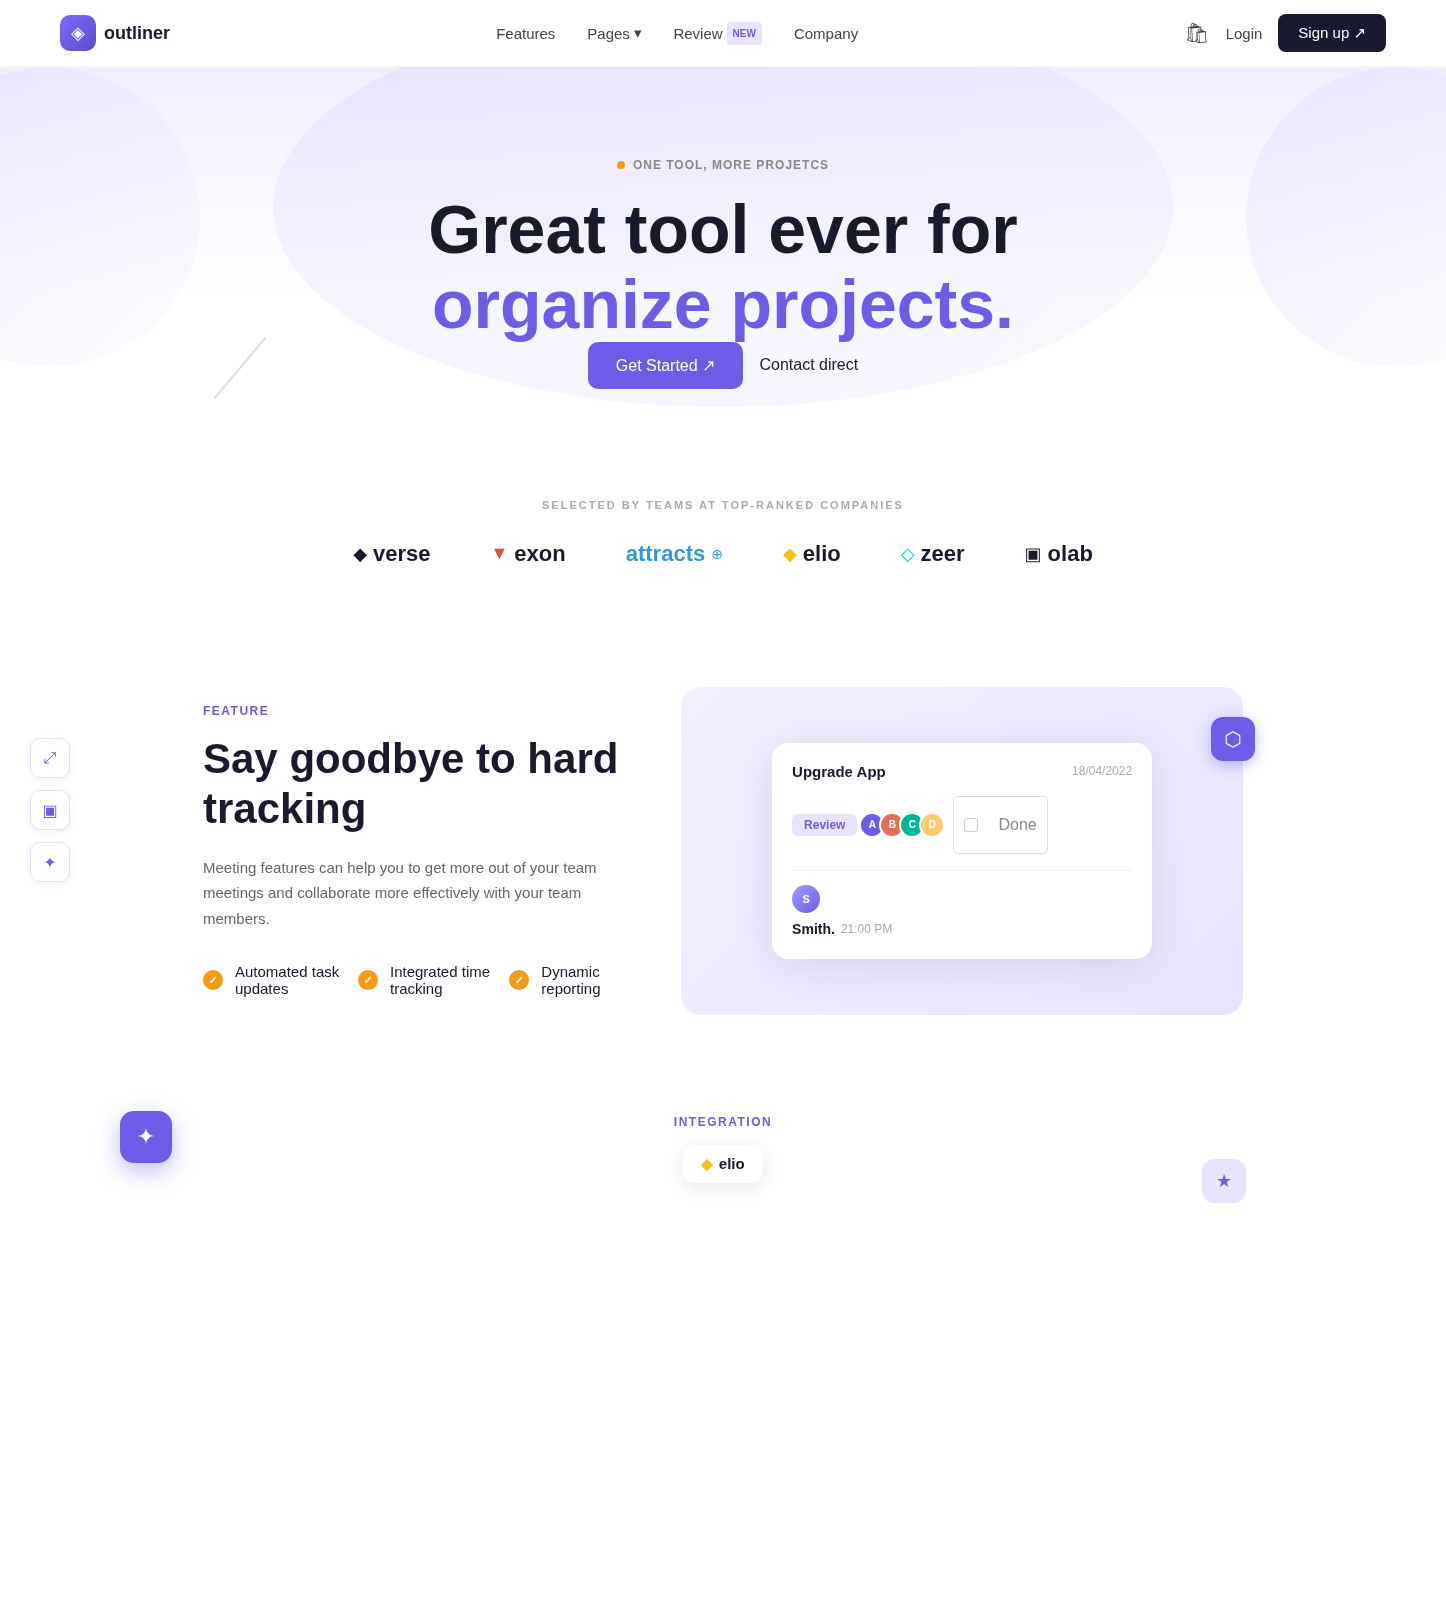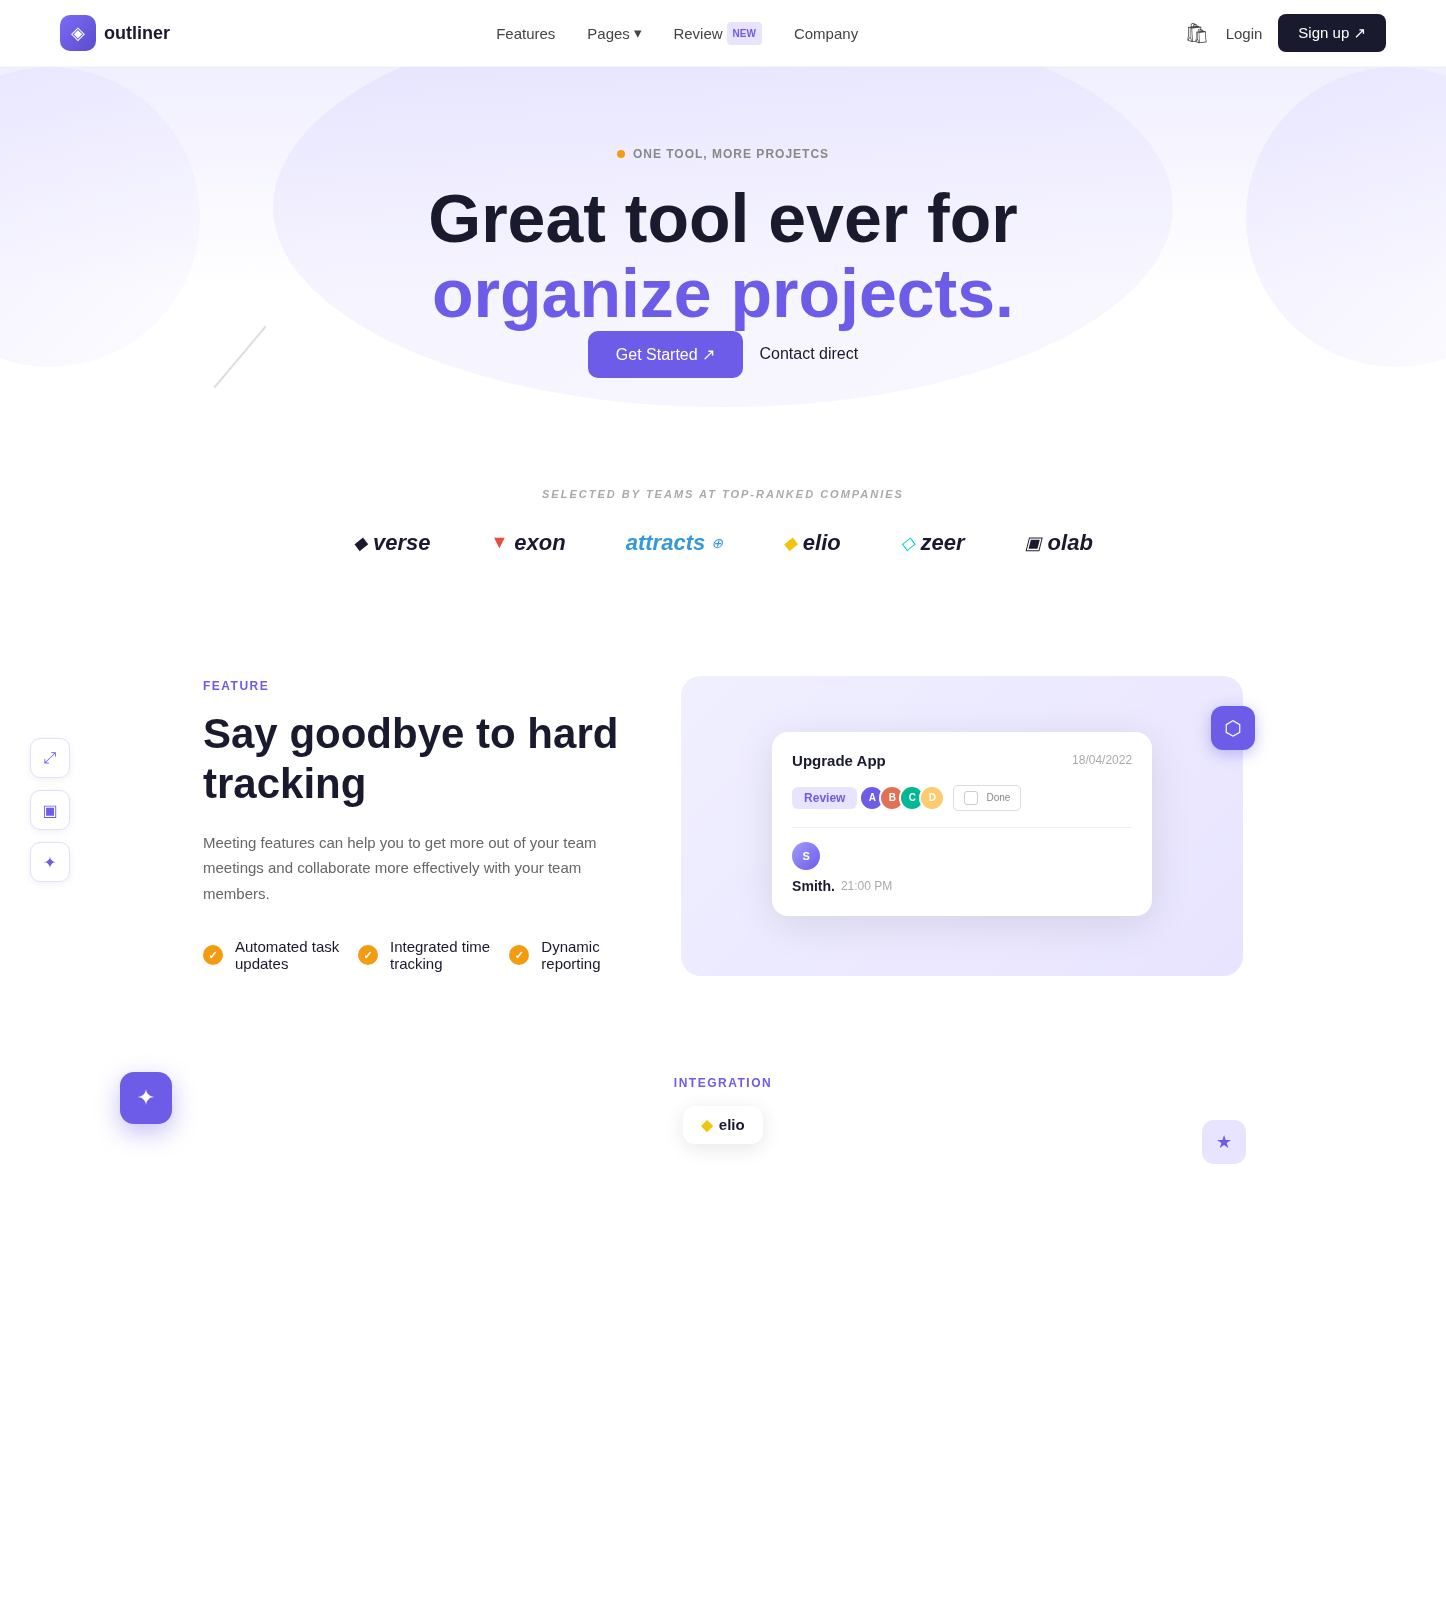--- a/index.html
+++ b/index.html
@@ -53,21 +53,21 @@
     }
     .hero-bg-right {
       position: absolute; top: 0; right: -100px; width: 300px; height: 300px;
       background: linear-gradient(135deg, rgba(220,215,255,0.4), rgba(240,238,255,0.2));
       border-radius: 50%; z-index: 0;
     }
     .hero-content { position: relative; z-index: 1; max-width: 700px; margin: 0 auto; }
     .hero-eyebrow {
       display: flex; align-items: center; justify-content: center; gap: 8px;
       font-size: 12px; font-weight: 600; letter-spacing: 1px; color: #888;
-      text-transform: uppercase; margin-bottom: 20px;
+      text-transform: uppercase; margin-bottom: 20px; margin-top: 11px;
     }
     .hero-dot { width: 8px; height: 8px; border-radius: 50%; background: #f39c12; }
     .hero-title-black { font-size: 68px; font-weight: 800; line-height: 1.1; color: #1a1a2e; }
     .hero-title-purple { font-size: 68px; font-weight: 800; line-height: 1.1; color: #6c5ce7; }
     .hero-subtitle {
       font-size: 16px; color: #666; line-height: 1.7; margin: 20px auto 36px;
       max-width: 480px;
     }
     .hero-buttons { display: flex; align-items: center; justify-content: center; gap: 16px; }
     .btn-primary {
@@ -80,21 +80,21 @@
       font-size: 16px; cursor: pointer; font-weight: 500;
     }
 
     
     .hero-deco-line {
       position: absolute; bottom: 80px; left: 200px;
       width: 80px; height: 2px; background: #ddd; transform: rotate(-50deg); z-index: 1;
     }
 
     
-    .brands-section { padding: 50px 60px 60px; text-align: center; font-style: italic; }
+    .brands-section { padding: 50px 60px 60px; text-align: center; }
     .brands-label {
       font-size: 11px; font-weight: 700; letter-spacing: 2px;
       color: #aaa; text-transform: uppercase; margin-bottom: 30px;
     }
     .brands-row { display: flex; align-items: center; justify-content: center; gap: 60px; flex-wrap: wrap; }
     .brand-item { display: flex; align-items: center; gap: 6px; }
     .brand-name { font-size: 22px; font-weight: 700; color: #1a1a2e; }
     .brand-verse { color: #1a1a2e; }
     .brand-exon { color: #1a1a2e; }
     .brand-attracts { color: #3498db; font-weight: 800; }
@@ -138,21 +138,21 @@
       padding: 4px 12px; border-radius: 6px;
     }
     .avatars { display: flex; }
     .avatar-circle {
       width: 26px; height: 26px; border-radius: 50%; border: 2px solid #fff;
       margin-left: -6px; font-size: 10px; display: flex; align-items: center;
       justify-content: center; color: #fff; font-weight: 700;
     }
     .tag-done {
       background: transparent; border: 1.5px solid #ddd; color: #888;
-      font-size: 10px; padding: 5px 10px; border-radius: 5px; display: flex; align-items: center; gap: 8px;
+      font-size: 16px; padding: 19px 10px; border-radius: 5px; display: flex; align-items: center; gap: 20px;
     }
     .done-checkbox { width: 14px; height: 14px; border: 1.5px solid #ccc; border-radius: 3px; }
     .card-3d-btn {
       position: absolute; right: -12px; top: 30px;
       width: 44px; height: 44px; background: #6c5ce7; border-radius: 12px;
       display: flex; align-items: center; justify-content: center; color: #fff; font-size: 20px;
       box-shadow: 0 4px 15px rgba(108,92,231,0.4);
     }
     .app-card-message { border-top: 1px solid #f0f0f0; padding-top: 14px; margin-top: 4px; }
     .msg-user { font-size: 14px; font-weight: 600; color: #1a1a2e; margin-bottom: 2px; display: flex; align-items: center; gap: 6px; }

